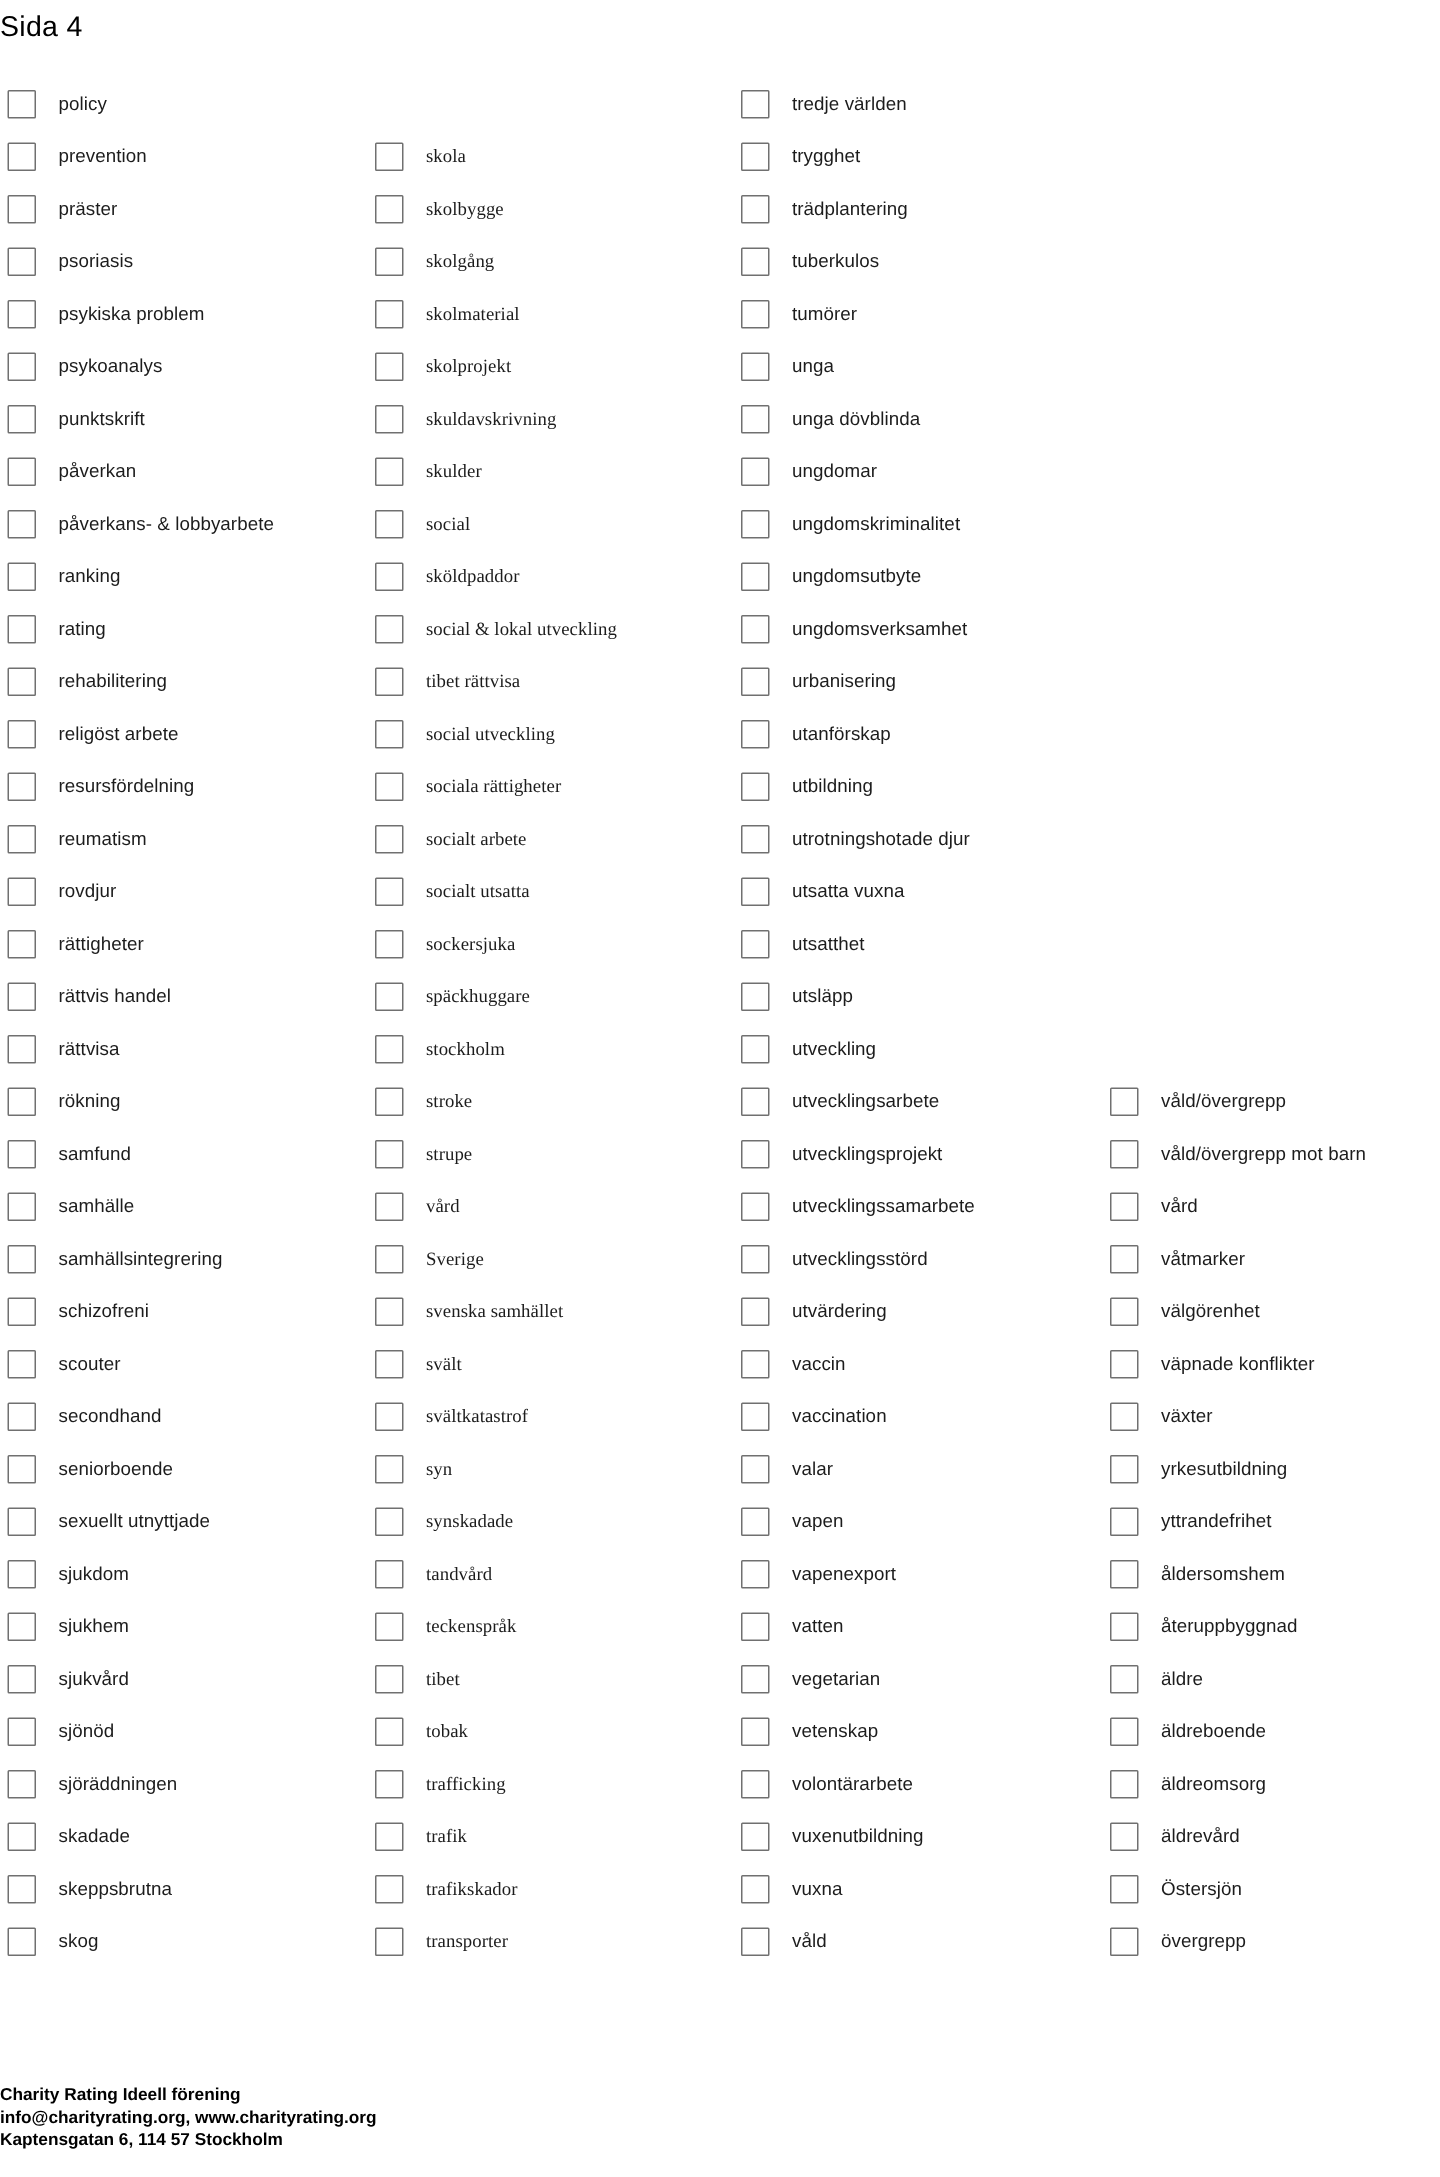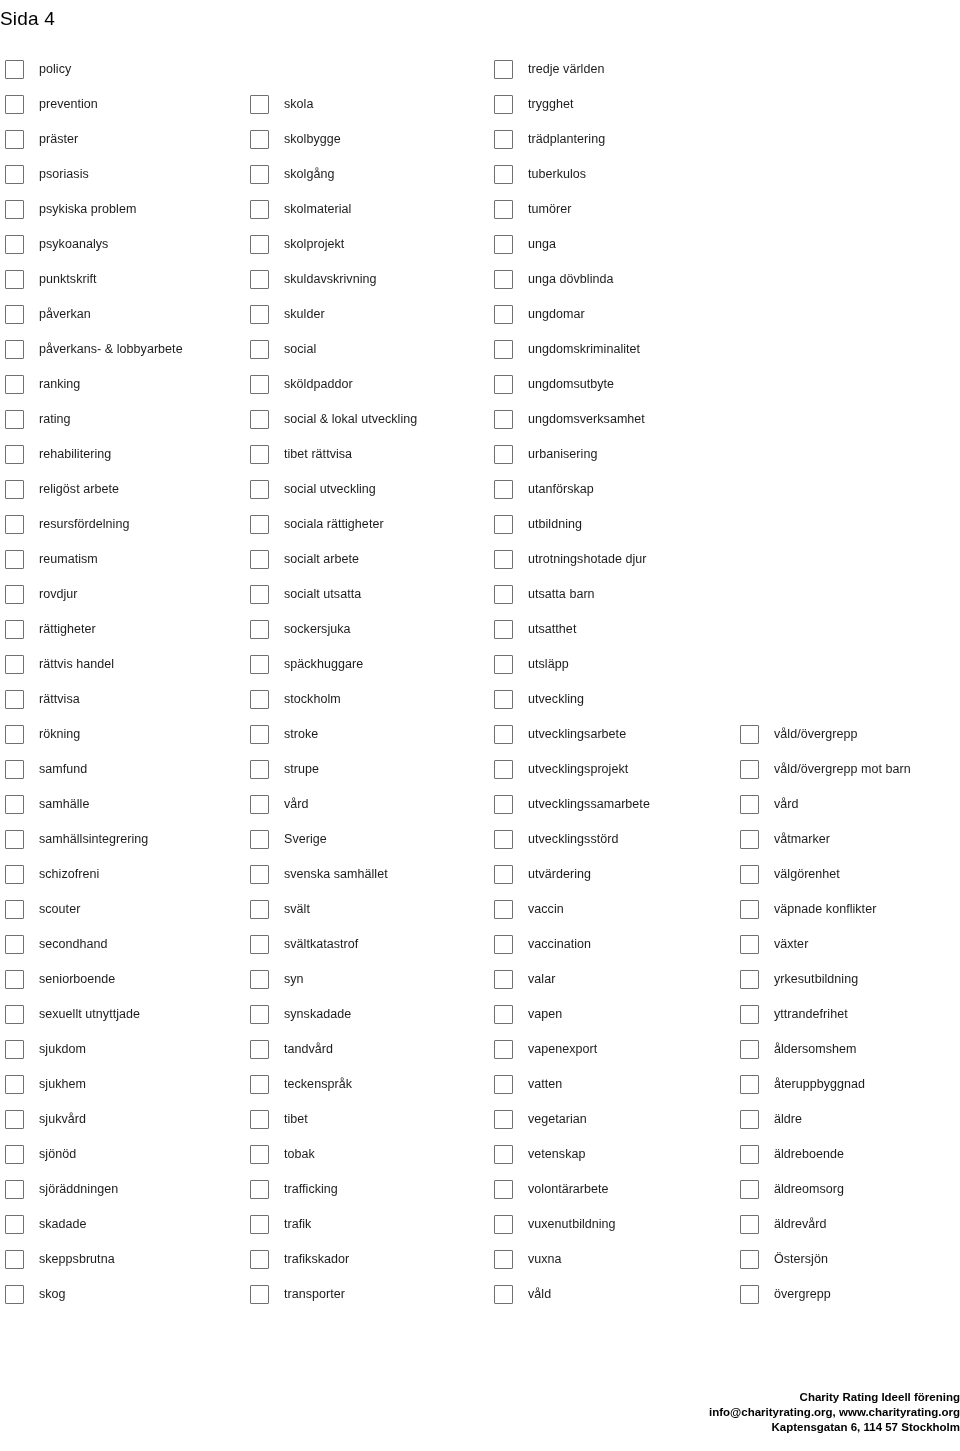--- a/index.html
+++ b/index.html
@@ -47,21 +47,21 @@
     top: 52px;
     left: 0;
     width: 960px;
     display: flex;
     align-items: flex-end;
   }
   .col {
     flex: 0 0 auto;
   }
   .col-1 { width: 245px; padding-left: 5px; }
-  .col-2 { width: 242px; padding-left: 5px; }
+  .col-2 { width: 242px; padding-left: 5px; font-family: Liberation Serif, serif; }
   .col-3 { width: 248px; padding-left: 7px; }
   .col-4 { width: 220px; padding-left: 5px; }
 
   .check-row {
     height: 35px;
     display: flex;
     align-items: center;
   }
   .checkbox {
     flex: 0 0 auto;
@@ -79,21 +79,21 @@
     white-space: nowrap;
     letter-spacing: 0.05px;
   }
 
   
   #page-footer {
     position: absolute;
     left: 0;
     right: 0;
     bottom: 16px;
-    text-align: right;
+    text-align: left;
     font-size: 11.5px;
     line-height: 15px;
     color: #000000;
     font-weight: bold;
   }
   #page-footer div { white-space: nowrap; }
 </style>
 </head>
 <body>
 
@@ -448,21 +448,21 @@
         <div class="check-row">
           <span class="checkbox"></span>
           <span class="check-label">utbildning</span>
         </div>
         <div class="check-row">
           <span class="checkbox"></span>
           <span class="check-label">utrotningshotade djur</span>
         </div>
         <div class="check-row">
           <span class="checkbox"></span>
-          <span class="check-label">utsatta barn</span>
+          <span class="check-label">utsatta vuxna</span>
         </div>
         <div class="check-row">
           <span class="checkbox"></span>
           <span class="check-label">utsatthet</span>
         </div>
         <div class="check-row">
           <span class="checkbox"></span>
           <span class="check-label">utsläpp</span>
         </div>
         <div class="check-row">

